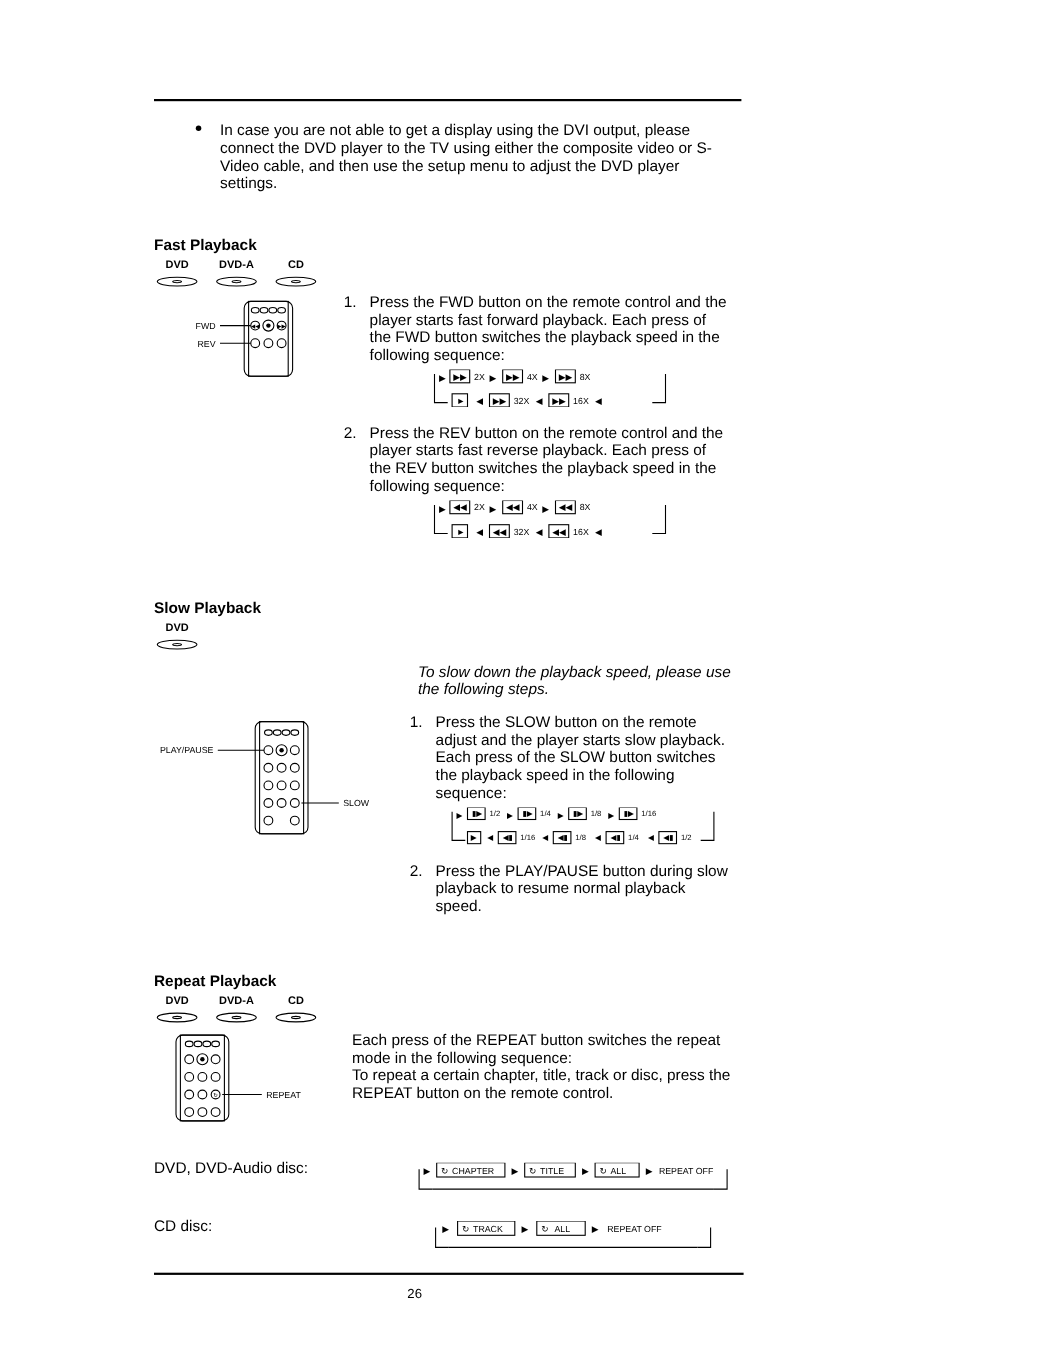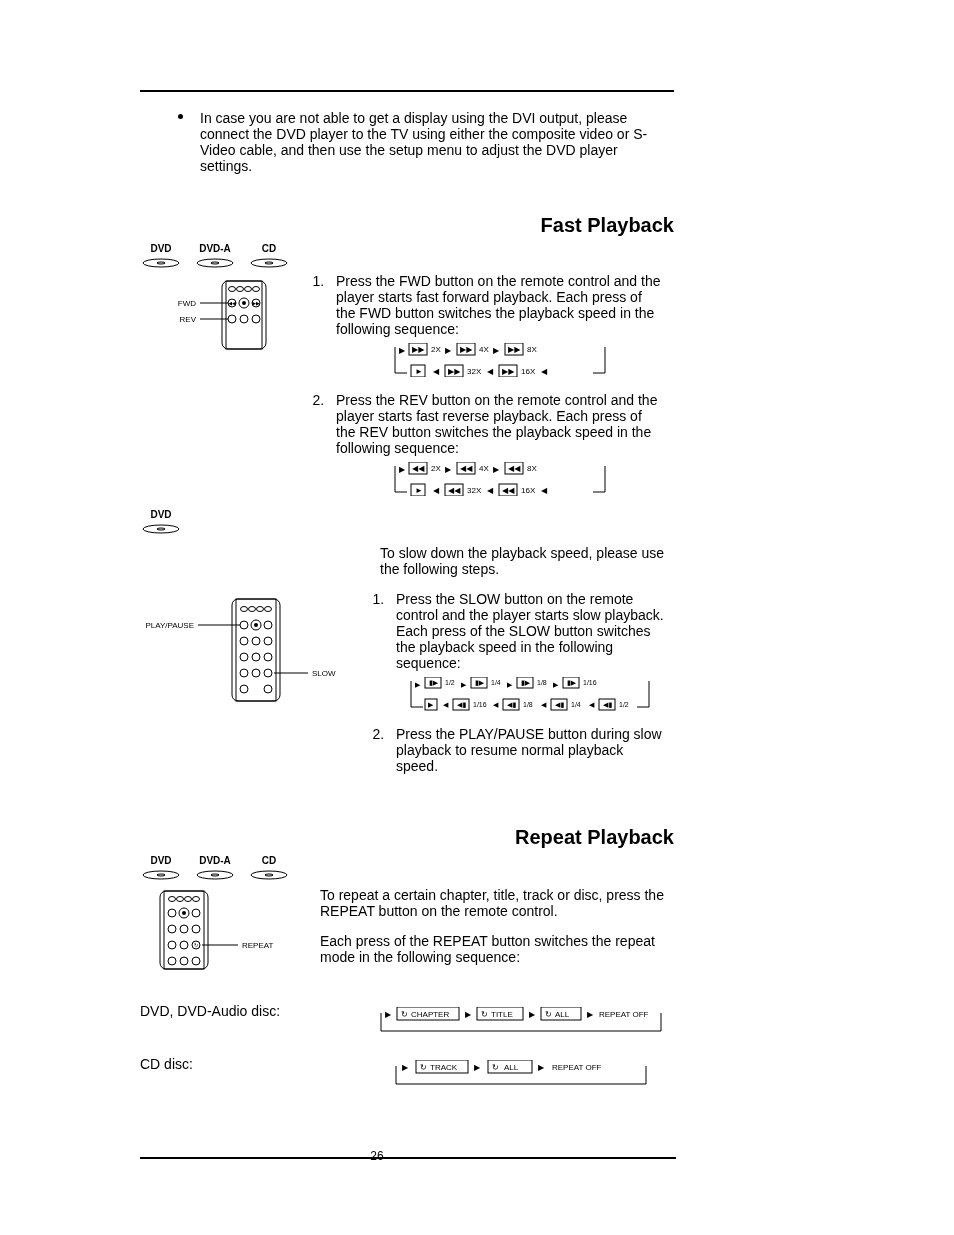--- a/index.html
+++ b/index.html
@@ -31,22 +31,21 @@
     position: absolute;
     left: -22px;
     top: 4px;
     width: 5px; height: 5px;
     background: #000;
     border-radius: 50%;
   }
   .section-head {
     margin: 40px 0 8px 60px;
     font-weight: bold;
-    font-size: 20px;
-    text-align: right;
+    font-size: 14px;
   }
   .disc-row {
     margin: 0 0 4px 60px;
     display: flex;
     gap: 12px;
   }
   .disc {
     position: relative;
     width: 42px;
     height: 24px;
@@ -103,21 +102,21 @@
   .hr-bottom {
     position: absolute;
     left: 140px;
     right: 78px;
     bottom: 76px;
     border-top: 2px solid #000;
   }
   .page-num {
     position: absolute;
     left: 0; right: 0;
-    bottom: 72px;
+    bottom: 52px;
     text-align: center;
     font-size: 12px;
   }
 </style>
 </head>
 <body>
 
 <div class="page">
   <div class="topline"></div>
 
@@ -260,31 +259,32 @@
                   <text x="156" y="31">◀</text>
                 </g>
               </g>
             </svg>
           </div>
         </li>
       </ol>
     </div>
   </div>
 
+  <div class="section-head">Slow Playback</div>
   <div class="disc-row">
     <div class="disc">
       <span class="lbl">DVD</span>
       <svg width="42" height="18">
           <ellipse cx="21" cy="12" rx="18" ry="4" fill="none" stroke="#000" stroke-width="1"></ellipse>
           <ellipse cx="21" cy="12" rx="4" ry="1" fill="none" stroke="#000" stroke-width="1"></ellipse>
         </svg>
     </div>
   </div>
 
-  <div class="intro" style="margin-top:10px;margin-left:300px;">To slow down the playback speed, please use the following steps.</div>
+  <div class="intro" style="margin-top:10px;margin-left:300px;font-style:italic;">To slow down the playback speed, please use the following steps.</div>
 
   <div class="body-row">
     <div class="remote-col" style="width:220px;flex:0 0 220px;text-align:center;">
       <svg width="220" height="120">
         <rect x="92" y="8" width="48" height="102" rx="6" fill="none" stroke="#000"></rect>
         <rect x="96" y="8" width="40" height="102" fill="none" stroke="#000"></rect>
         <g stroke="#000" fill="none">
           <ellipse cx="104" cy="18" rx="3.5" ry="2.5"></ellipse>
             <ellipse cx="112" cy="18" rx="3.5" ry="2.5"></ellipse>
             <ellipse cx="120" cy="18" rx="3.5" ry="2.5"></ellipse>
@@ -307,21 +307,21 @@
         <circle cx="116" cy="34" r="2" fill="#000"></circle>
         <line x1="58" y1="34" x2="100" y2="34" stroke="#000"></line>
         <text x="54" y="37" font-size="8" text-anchor="end">PLAY/PAUSE</text>
         <line x1="134" y1="82" x2="168" y2="82" stroke="#000"></line>
         <text x="172" y="85" font-size="8">SLOW</text>
       </svg>
     </div>
     <div class="text-col">
       <ol class="ol">
         <li>
-          <span>Press the SLOW button on the remote control and the player starts slow playback.  Each press of the SLOW button switches the playback speed in the following sequence:</span>
+          <span>Press the SLOW button on the remote adjust and the player starts slow playback.  Each press of the SLOW button switches the playback speed in the following sequence:</span>
           <div class="seq-diag">
             <svg width="250" height="34">
               <g font-size="7" font-family="Arial">
                 <polyline points="6,4 6,30 18,30" fill="none" stroke="#000"></polyline>
                 <polyline points="244,4 244,30 232,30" fill="none" stroke="#000"></polyline>
                 <g>
                   <text x="10" y="10">▶</text>
                   <rect x="20" y="0" width="16" height="11" fill="none" stroke="#000"></rect>
                     <text x="24" y="8">▮▶</text>
                     <text x="40" y="8">1/2</text>
@@ -417,22 +417,22 @@
             <circle cx="44" cy="74" r="4"></circle>
             <circle cx="56" cy="74" r="4"></circle>
         </g>
         <circle cx="44" cy="26" r="2" fill="#000"></circle>
         <text x="56" y="60" font-size="5" text-anchor="middle">↻</text>
         <line x1="62" y1="58" x2="98" y2="58" stroke="#000"></line>
         <text x="102" y="61" font-size="8">REPEAT</text>
       </svg>
     </div>
     <div class="text-col">
+      <div>Each press of the REPEAT button switches the repeat mode in the following sequence:</div>
       <div style="margin-bottom:14px;">To repeat a certain chapter, title, track or disc, press the REPEAT button on the remote control.</div>
-      <div>Each press of the REPEAT button switches the repeat mode in the following sequence:</div>
     </div>
   </div>
 
   <div class="label-list">
     <div>DVD, DVD-Audio disc:</div>
     <div class="seq-diag" style="margin-left:230px;margin-top:-18px;">
       <svg width="290" height="30">
         <g font-size="8" font-family="Arial">
           <polyline points="4,6 4,24 16,24" fill="none" stroke="#000"></polyline>
           <polyline points="284,6 284,24 272,24" fill="none" stroke="#000"></polyline>

